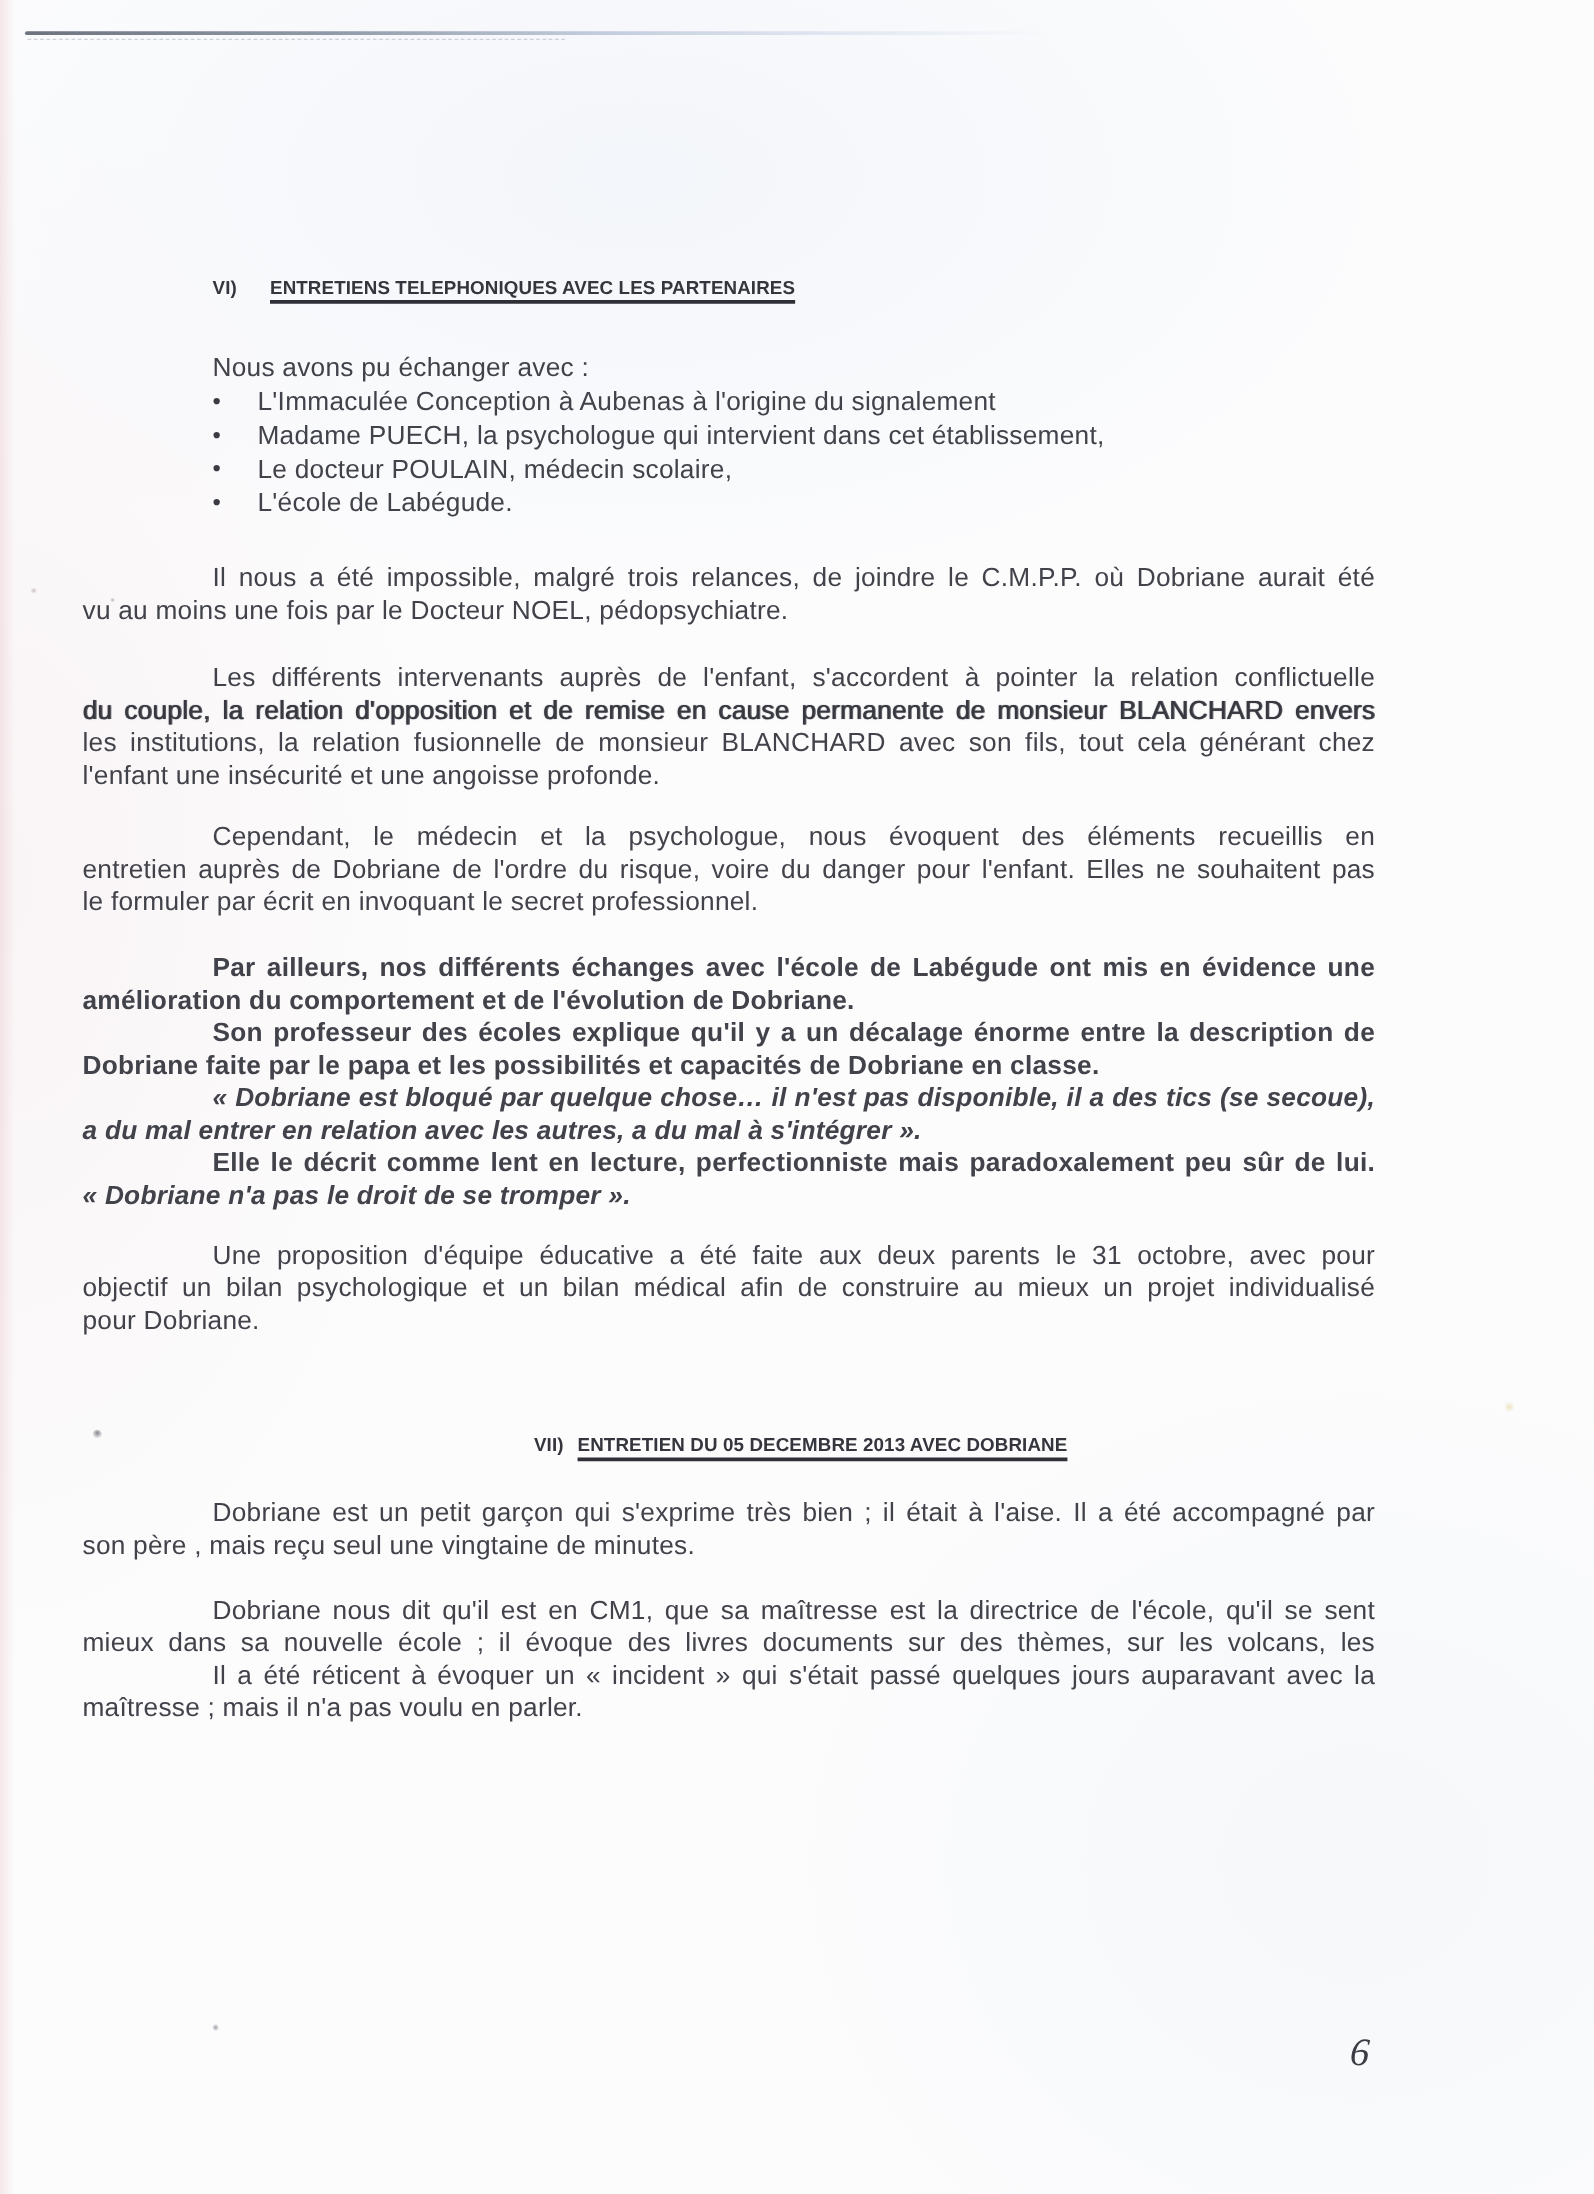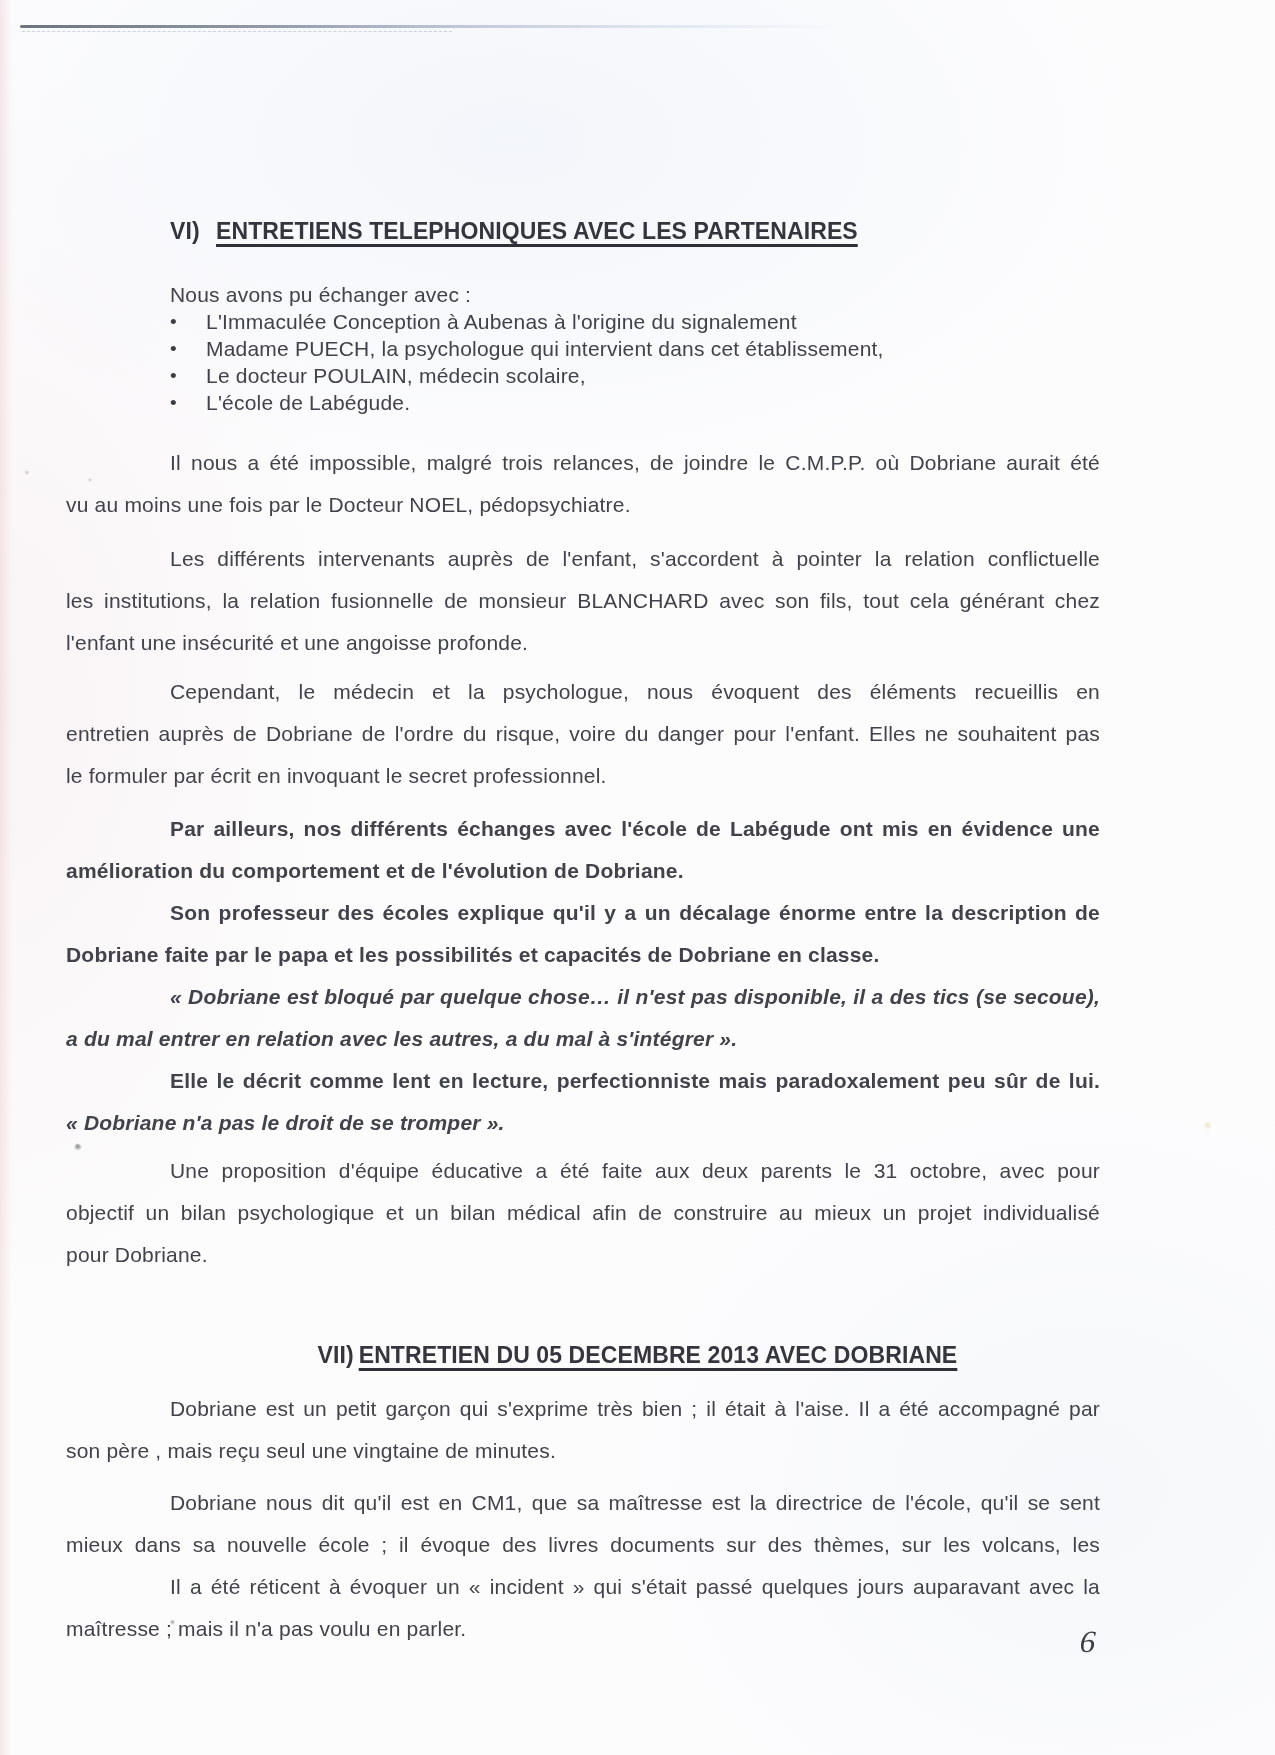--- a/index.html
+++ b/index.html
@@ -50,32 +50,32 @@
     background:radial-gradient(circle, rgba(228,209,150,0.55), rgba(228,209,150,0) 70%);}
   .speck-e{left:88px;top:478px;width:4px;height:4px;
     background:radial-gradient(circle, rgba(130,130,140,0.5), rgba(130,130,140,0) 75%);}
 
   .content{
     position:absolute;left:66px;top:216px;width:1034px;
     font-size:21px;line-height:26px;letter-spacing:0.2px;
     color:#41424a;
   }
   .heading{
-    font-weight:bold;color:#34353d;font-size:23px;line-height:30px;
+    font-weight:bold;color:#34353d;font-size:15px;line-height:30px;
     text-indent:104px;letter-spacing:0.1px;white-space:nowrap;
   }
   .heading .numeral{display:inline-block;min-width:46px;text-indent:0;}
   .heading .title{
     text-decoration:underline;
     text-decoration-thickness:2.5px;
     text-underline-offset:5px;
     text-decoration-color:#2e2f37;
   }
   .para{margin:0;}
-  .line{min-height:26px;margin-top:16px;}
+  .line{min-height:26px;}
   .line.indent{text-indent:104px;}
   .line.just{text-align:justify;text-align-last:justify;}
   .line.italic{font-style:italic;}
   .line.smudge{
     color:#36373f;
     text-shadow:0.9px 0 0 rgba(54,55,63,0.80), 0 0 1.2px rgba(54,55,63,0.45);
   }
   .list{margin:0;}
   .bullet-row{display:flex;line-height:27px;}
   .bullet{width:36px;margin-left:104px;flex:none;font-size:19px;color:#3a3b43;}
@@ -123,20 +123,21 @@
           <span class="bullet">•</span>
           <span class="bullet-text">L'école de Labégude.</span>
         </div>
       </div>
       <div class="para" style="margin-top: 34px;">
         <div class="line indent just">Il nous a été impossible, malgré trois relances, de joindre le C.M.P.P. où Dobriane aurait été</div>
         <div class="line">vu au moins une fois par le Docteur NOEL, pédopsychiatre.</div>
       </div>
       <div class="para" style="margin-top: 28px;">
         <div class="line indent just">Les différents intervenants auprès de l'enfant, s'accordent à pointer la relation conflictuelle</div>
+        <div class="line just smudge">du couple, la relation d'opposition et de remise en cause permanente de monsieur BLANCHARD envers</div>
         <div class="line just">les institutions, la relation fusionnelle de monsieur BLANCHARD avec son fils, tout cela générant chez</div>
         <div class="line">l'enfant une insécurité et une angoisse profonde.</div>
       </div>
       <div class="para" style="margin-top: 23px;">
         <div class="line indent just">Cependant, le médecin et la psychologue, nous évoquent des éléments recueillis en</div>
         <div class="line just">entretien auprès de Dobriane de l'ordre du risque, voire du danger pour l'enfant. Elles ne souhaitent pas</div>
         <div class="line">le formuler par écrit en invoquant le secret professionnel.</div>
       </div>
       <div class="para" style="margin-top: 27px; font-weight: bold;">
         <div class="line indent just">Par ailleurs, nos différents échanges avec l'école de Labégude ont mis en évidence une</div>

